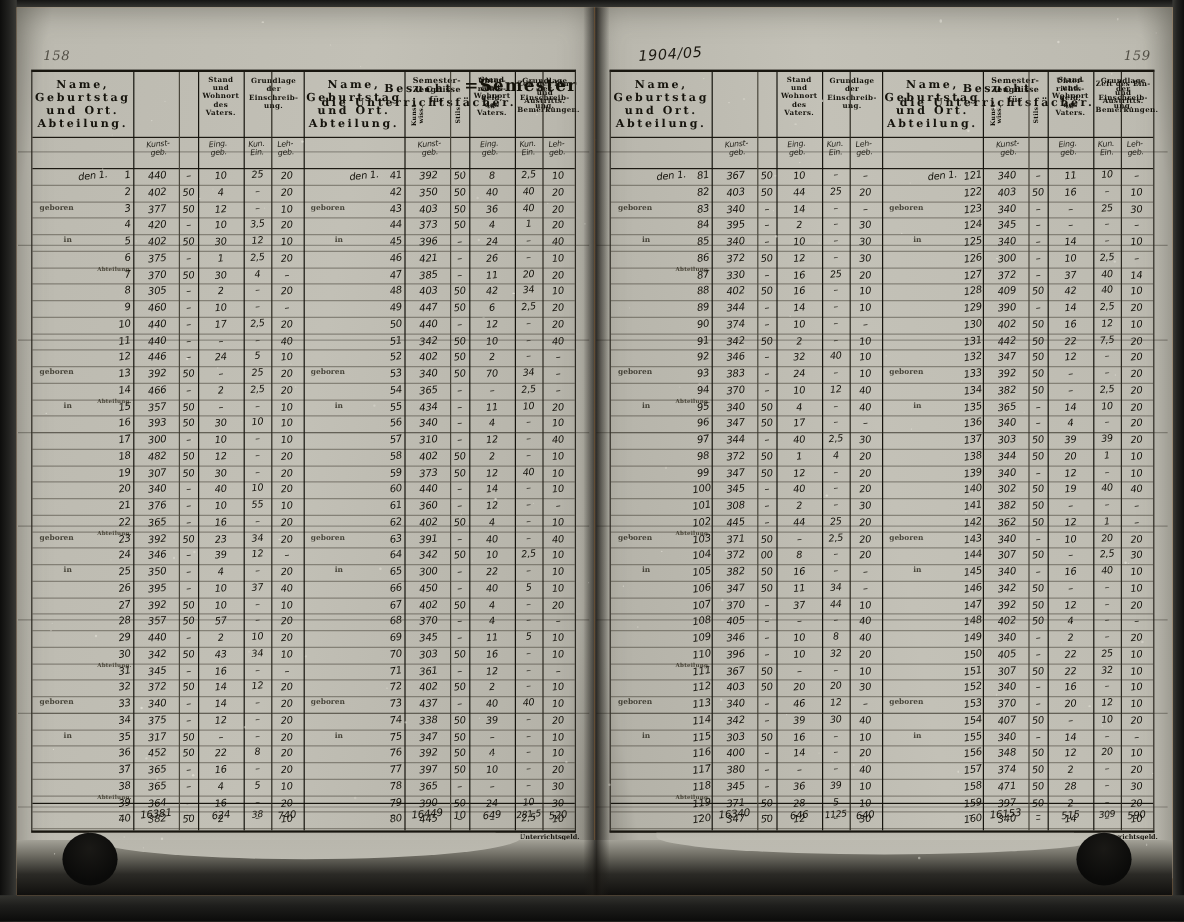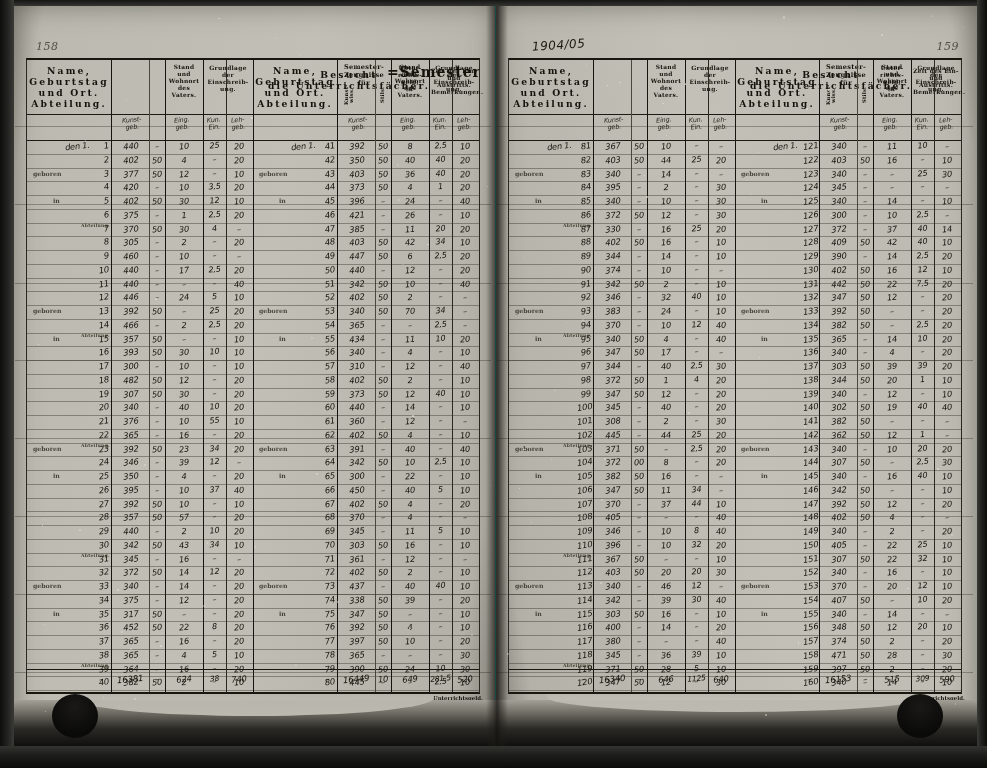--- a/index.html
+++ b/index.html
@@ -14,21 +14,21 @@
      background:linear-gradient(90deg,#0d0d0c 0%,#232321 55%,#3a3a36 100%);}
   #filmedge-r{position:absolute;right:0;top:0;width:10px;height:768px;
      background:linear-gradient(270deg,#0d0d0c 0%,#232321 60%,#3a3a36 100%);}
   #filmedge-t{position:absolute;left:0;top:0;width:987px;height:7px;
      background:linear-gradient(180deg,#151514 0%,#3a3a36 100%);}
   #filmedge-b{position:absolute;left:0;bottom:0;width:987px;height:22px;
      background:linear-gradient(0deg,#0b0b0a 0%,#1e1e1c 60%,#33332f 100%);}
 
   
   #book{position:absolute;left:14px;top:6px;width:963px;height:740px;
-        background:#14b8a6;}
+        background:#fdba74;}
 
   
   .leaf{position:absolute;top:0;background:#b9b7ad;
         box-shadow:inset 0 0 26px rgba(60,58,50,.5);}
   #leaf-left{left:0;width:481px;height:726px;
      background:linear-gradient(100deg,#9d9b91 0%,#bcbab0 5%,#c2c0b6 50%,#b4b2a8 92%,#8e8c83 100%);}
   #leaf-right{left:482px;width:481px;height:726px;
      background:linear-gradient(260deg,#9d9b91 0%,#bcbab0 5%,#c3c1b7 50%,#b4b2a8 93%,#8c8a81 100%);}
 
   

